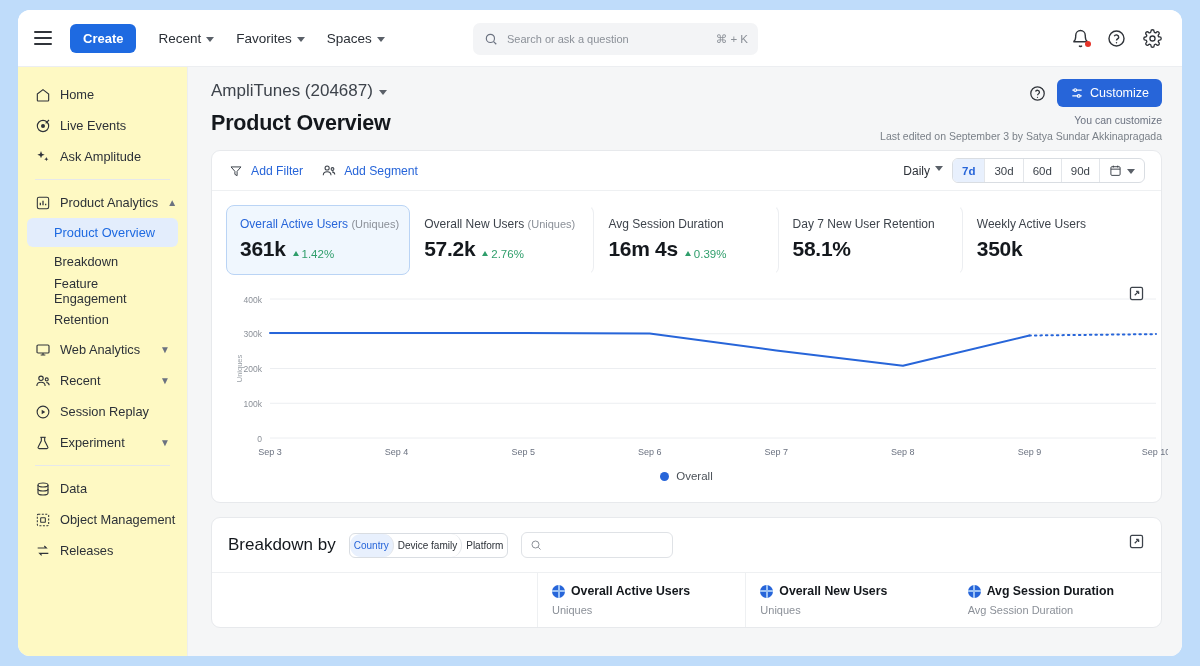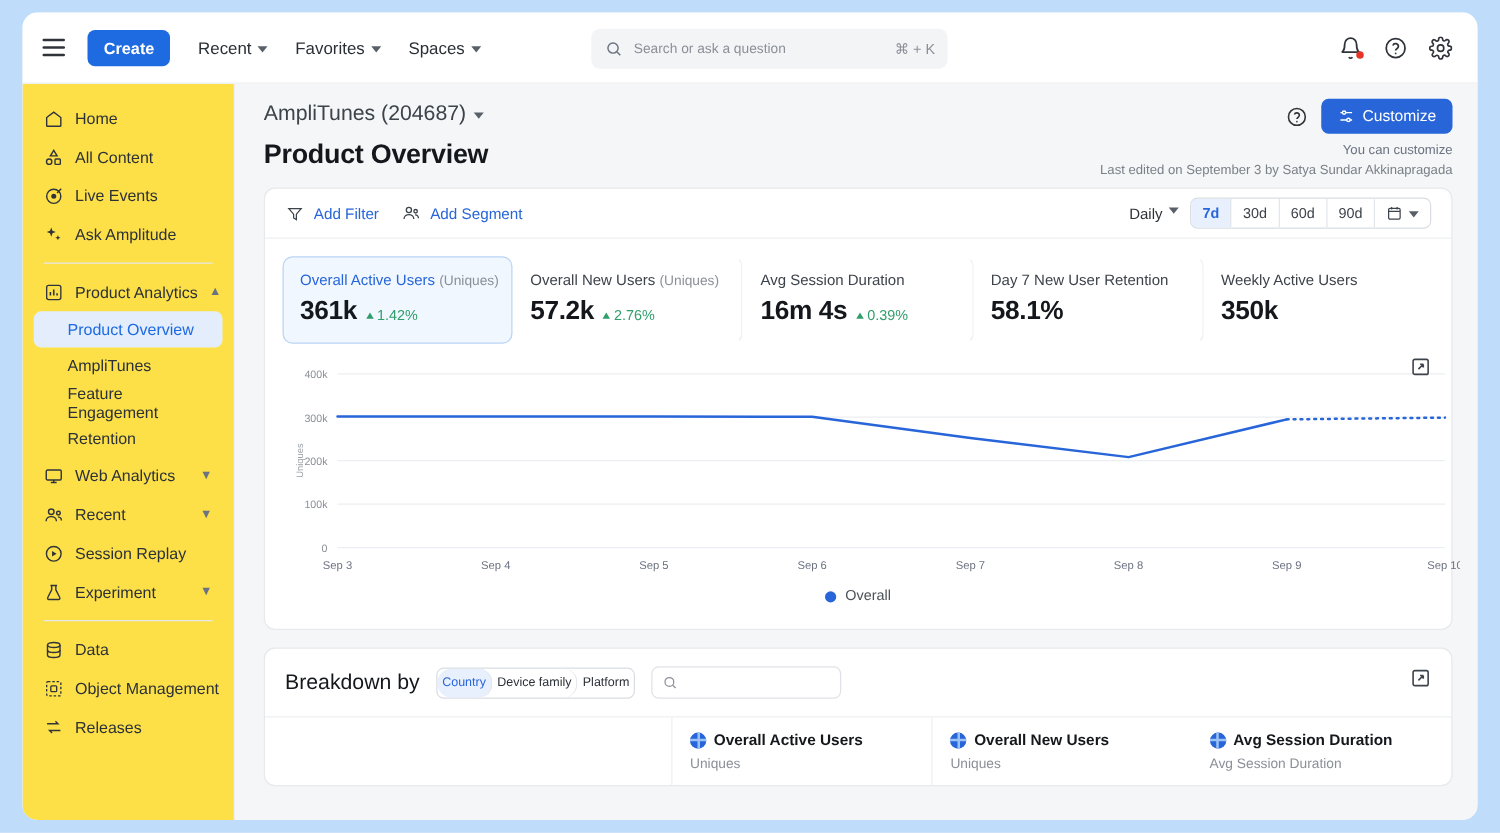--- a/index.html
+++ b/index.html
@@ -55,21 +55,21 @@
   }
   .search-input::placeholder{color:#8b9098;}
   .kbd { font-size: 11.5px; color:#8b9098; }
   .topright { margin-left:auto; display:flex; align-items:center; gap:17px; }
   .ticon { width:19px;height:19px;cursor:pointer;position:relative; color:#30343a;}
   .bell-dot{position:absolute;right:-1px;bottom:1px;width:6px;height:6px;background:#e5342a;border-radius:50%;}
   
   .body-row { flex:1; display:flex; min-height:0; }
   .sidebar {
     width: 170px; flex: 0 0 170px;
-    background: #fde047;
+    background: #fef9c3;
     border-right: 1px solid #eceef1;
     padding: 12px 9px 0 9px;
     overflow: hidden;
   }
   .side-item {
     display:flex; align-items:center; gap:9px;
     height: 31px; padding: 0 8px;
     font-size: 12.8px; color: #2c3138;
     border-radius: 6px; cursor:pointer;
     white-space:nowrap;
@@ -226,28 +226,20 @@
 
     <div class="sidebar">
 
       <div class="side-item">
         <svg class="ico" viewBox="0 0 24 24" fill="none" stroke="currentColor" stroke-width="1.7">
             <path d="M3.5 10.5 12 4l8.5 6.5V20a1 1 0 0 1-1 1h-15a1 1 0 0 1-1-1z"></path>
           </svg>
         <span class="lbl">Home</span>
       </div>
 
-      <div class="side-item">
-        <svg class="ico" viewBox="0 0 24 24" fill="none" stroke="currentColor" stroke-width="1.7">
-            <path d="M12 3.5 16 10H8z"></path>
-            <circle cx="6.5" cy="17" r="3.2"></circle>
-            <rect x="13.5" y="13.8" width="6.4" height="6.4" rx="1"></rect>
-          </svg>
-        <span class="lbl">All Content</span>
-      </div>
 
       <div class="side-item">
         <svg class="ico" viewBox="0 0 24 24" fill="none" stroke="currentColor" stroke-width="1.7">
             <circle cx="12" cy="12" r="8.5"></circle>
             <circle cx="12" cy="12" r="3" fill="currentColor" stroke="none"></circle>
             <path d="M16 8l5-5"></path>
           </svg>
         <span class="lbl">Live Events</span>
       </div>
 
@@ -267,21 +259,21 @@
             <path d="M8 15.5v-4M12 15.5V8.5M16 15.5v-2.5" stroke-width="1.9"></path>
           </svg>
         <span class="lbl">Product Analytics</span>
         <span class="chev">▲</span>
       </div>
 
       <div class="side-sub active">
         <span>Product Overview</span>
       </div>
       <div class="side-sub">
-        <span>AmpliTunes</span>
+        <span>Breakdown</span>
       </div>
       <div class="side-sub">
         <span>Feature Engagement</span>
       </div>
       <div class="side-sub">
         <span>Retention</span>
       </div>
 
       <div class="side-item">
         <svg class="ico" viewBox="0 0 24 24" fill="none" stroke="currentColor" stroke-width="1.7">

